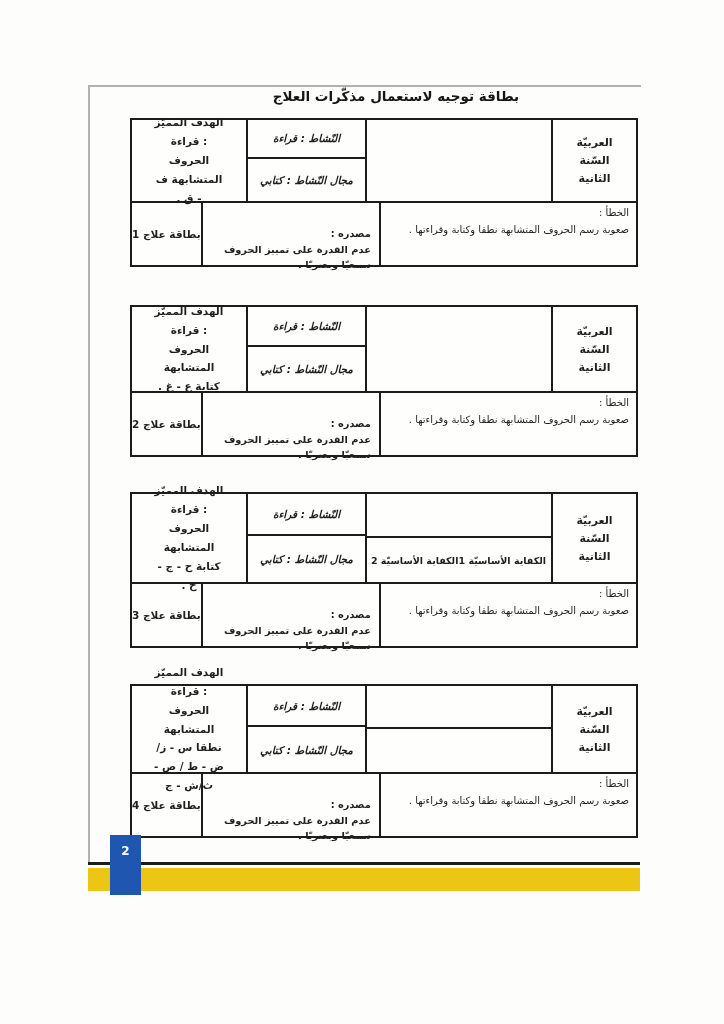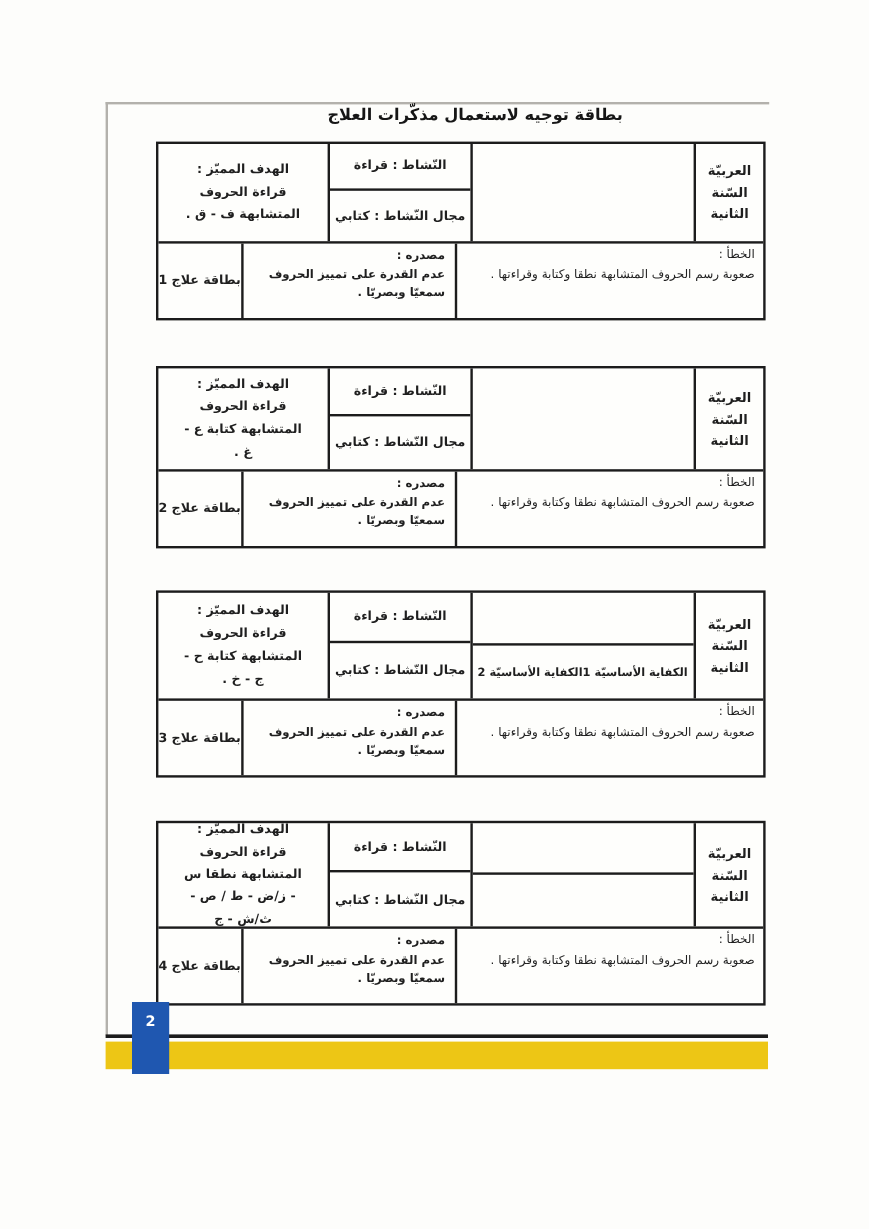--- a/index.html
+++ b/index.html
@@ -27,52 +27,52 @@
   .t1 { top:118px; height:149px; }
   .t2 { top:305px; height:152px; }
   .t3 { top:492px; height:156px; }
   .t4 { top:684px; height:154px; }
 
   .top-row { flex:1; display:flex; border-bottom:2px solid #1c1c1c; min-height:0; }
   .top-row > div { box-sizing:border-box; }
   .top-row > div:nth-child(n+2) { border-right:2px solid #1c1c1c; }
 
   .subject {
-    width:56px; display:flex; flex-direction:column;
+    width:83px; display:flex; flex-direction:column;
     align-items:center; justify-content:center; gap:5px;
     font-size:11px; font-weight:bold; text-align:center;
   }
   .big { width:186px; }
   .big.split { display:flex; flex-direction:column; }
   .big-upper { height:50%; border-bottom:2px solid #1c1c1c; box-sizing:border-box; }
   .big-lower {
     flex:1; display:flex; align-items:center; justify-content:space-between;
     padding:0 5px; font-size:9.5px; font-weight:bold; white-space:nowrap;
   }
   .actcol { width:119px; display:flex; flex-direction:column; }
   .act-upper, .act-lower {
     display:flex; align-items:center; justify-content:center;
-    font-size:10.5px; font-weight:bold; box-sizing:border-box;
+    font-size:10.5px; font-weight:bold; box-sizing:border-box;font-style:italic;
   }
   .act-upper { height:48%; border-bottom:2px solid #1c1c1c; }
   .act-lower { flex:1; }
   .goal {
     flex:1; display:flex; align-items:center; justify-content:center;
     text-align:center; font-size:10.5px; font-weight:bold;
     padding:2px 20px; line-height:1.8;
   }
 
   .bottom-row { height:62px; display:flex; }
   .bottom-row > div { box-sizing:border-box; }
   .bottom-row > div:nth-child(n+2) { border-right:2px solid #1c1c1c; }
   .error { width:258px; padding:4px 7px 0; font-size:10px; font-weight:normal; }
   .error .lbl { margin-bottom:4px; }
   .error .txt { line-height:1.5; }
   .source { width:180px; padding:3px 8px 0; font-size:9.8px; font-weight:bold; line-height:1.55; }
-  .source .lbl { margin-bottom:1px; }
+  .source .lbl { margin-bottom:1px;margin-top:20px; }
   .card {
     flex:1; display:flex; align-items:center; justify-content:center;
     font-size:10.5px; font-weight:bold; white-space:nowrap;
   }
 
   .footer-rule { position:absolute; left:88px; top:862px; width:552px; height:3px; background:#1c1c1c; }
   .footer-bar  { position:absolute; left:88px; top:868px; width:552px; height:23px; background:#edc615; }
   .page-badge  {
     position:absolute; left:110px; top:835px; width:31px; height:60px;
     background:#1f57b0; color:#ffffff; z-index:5;

